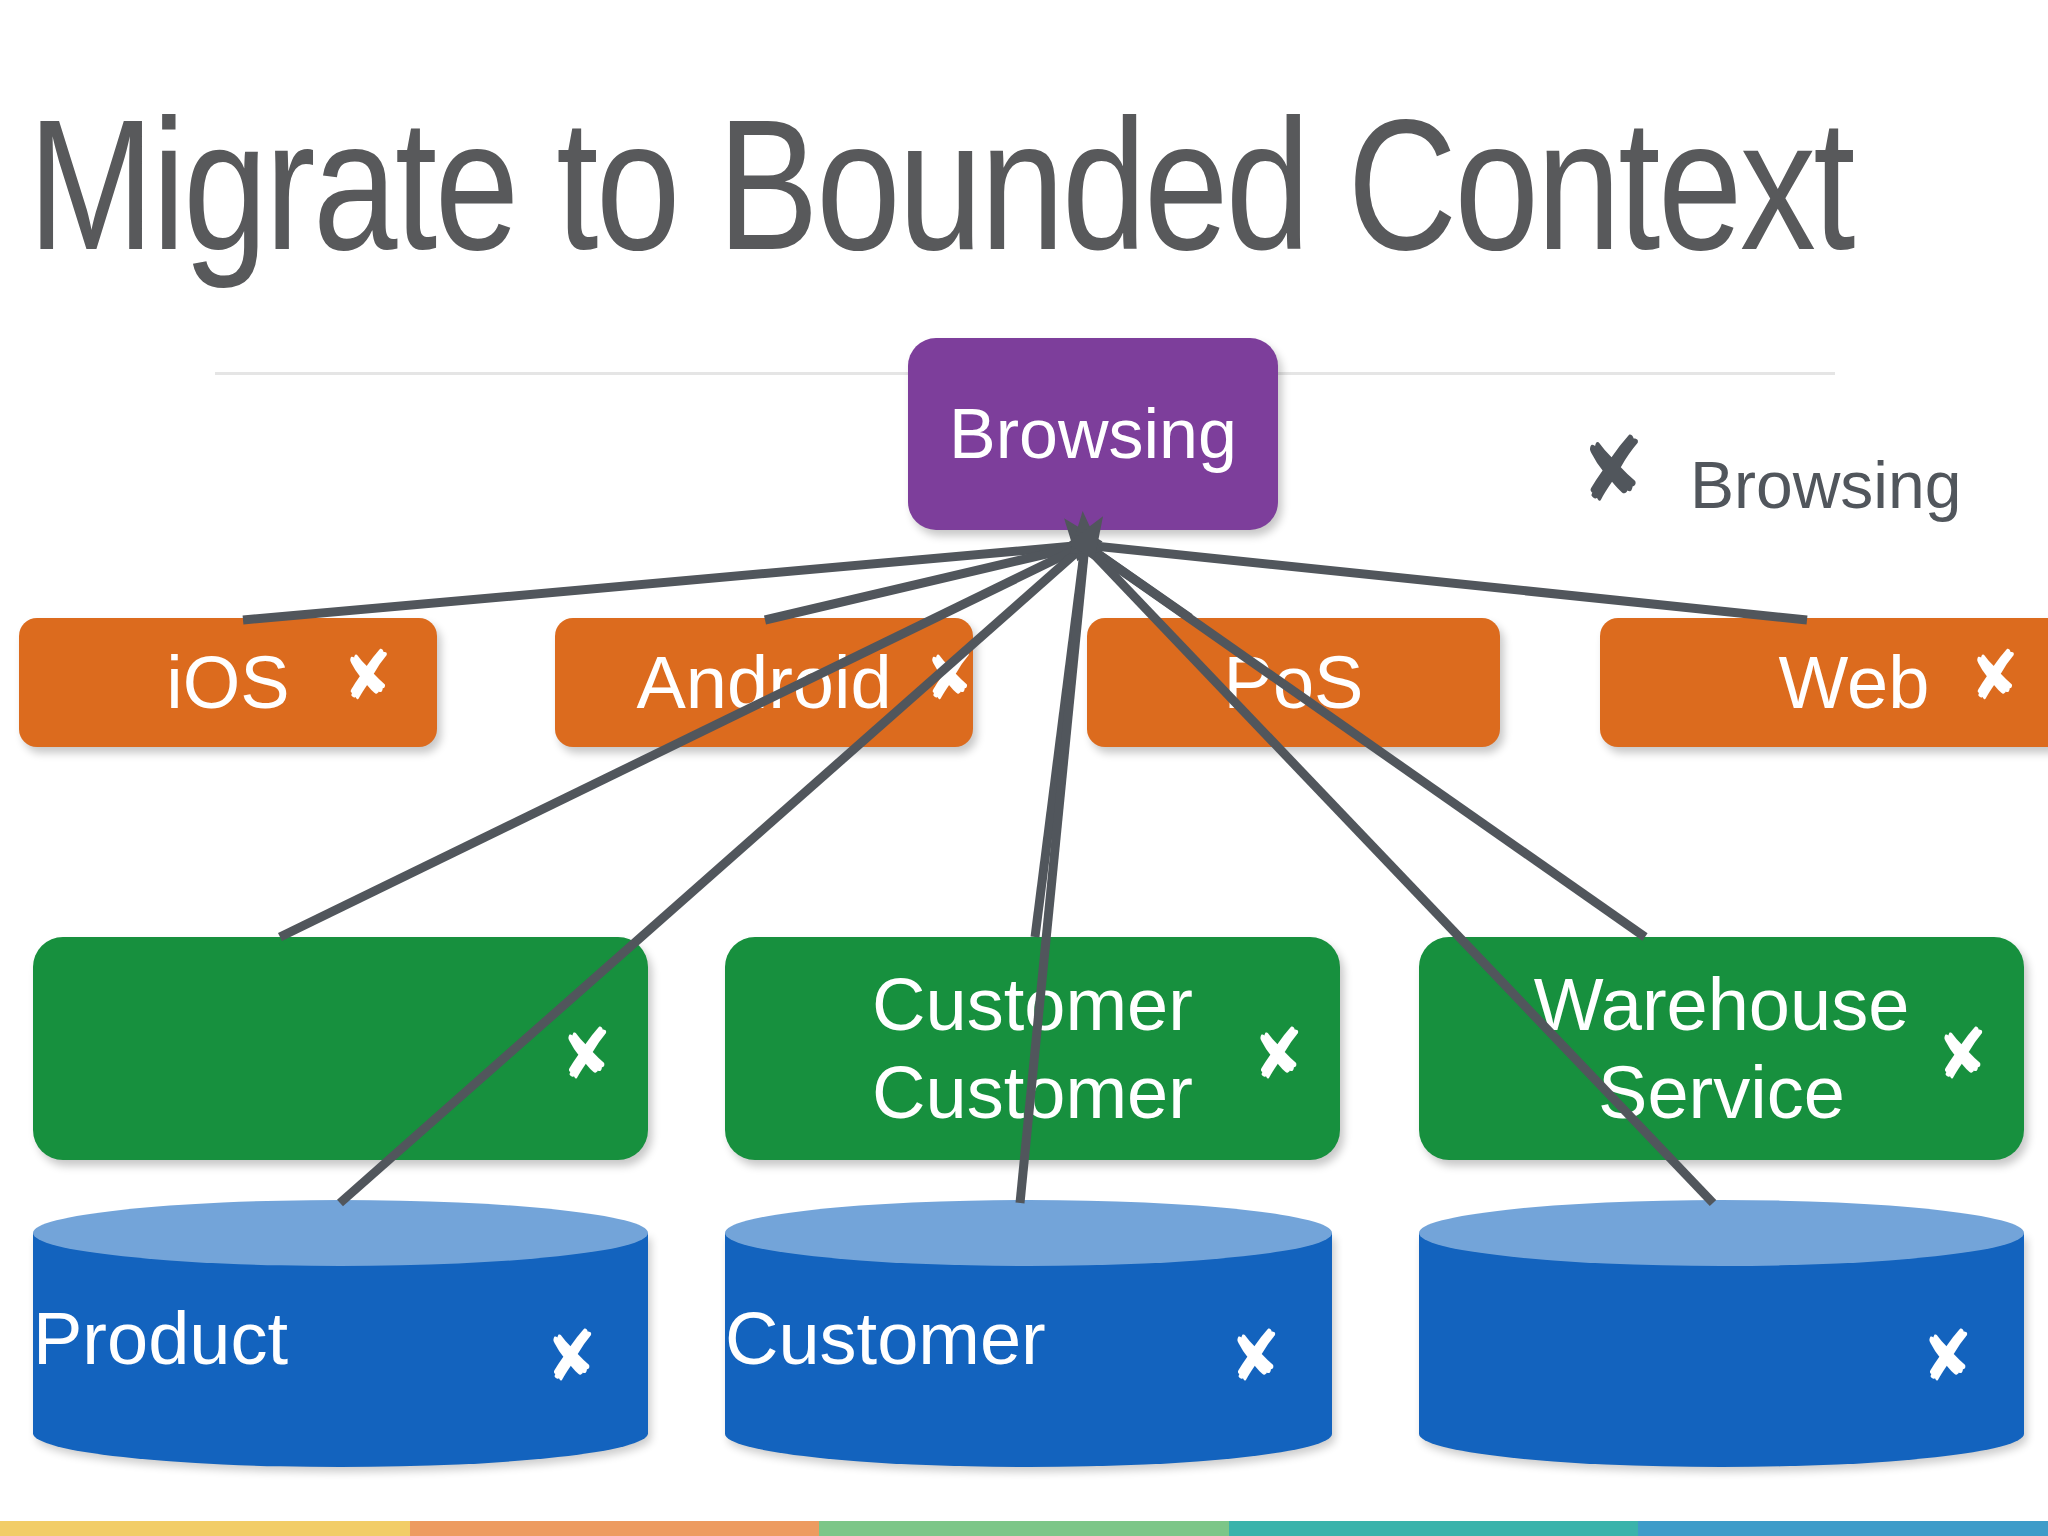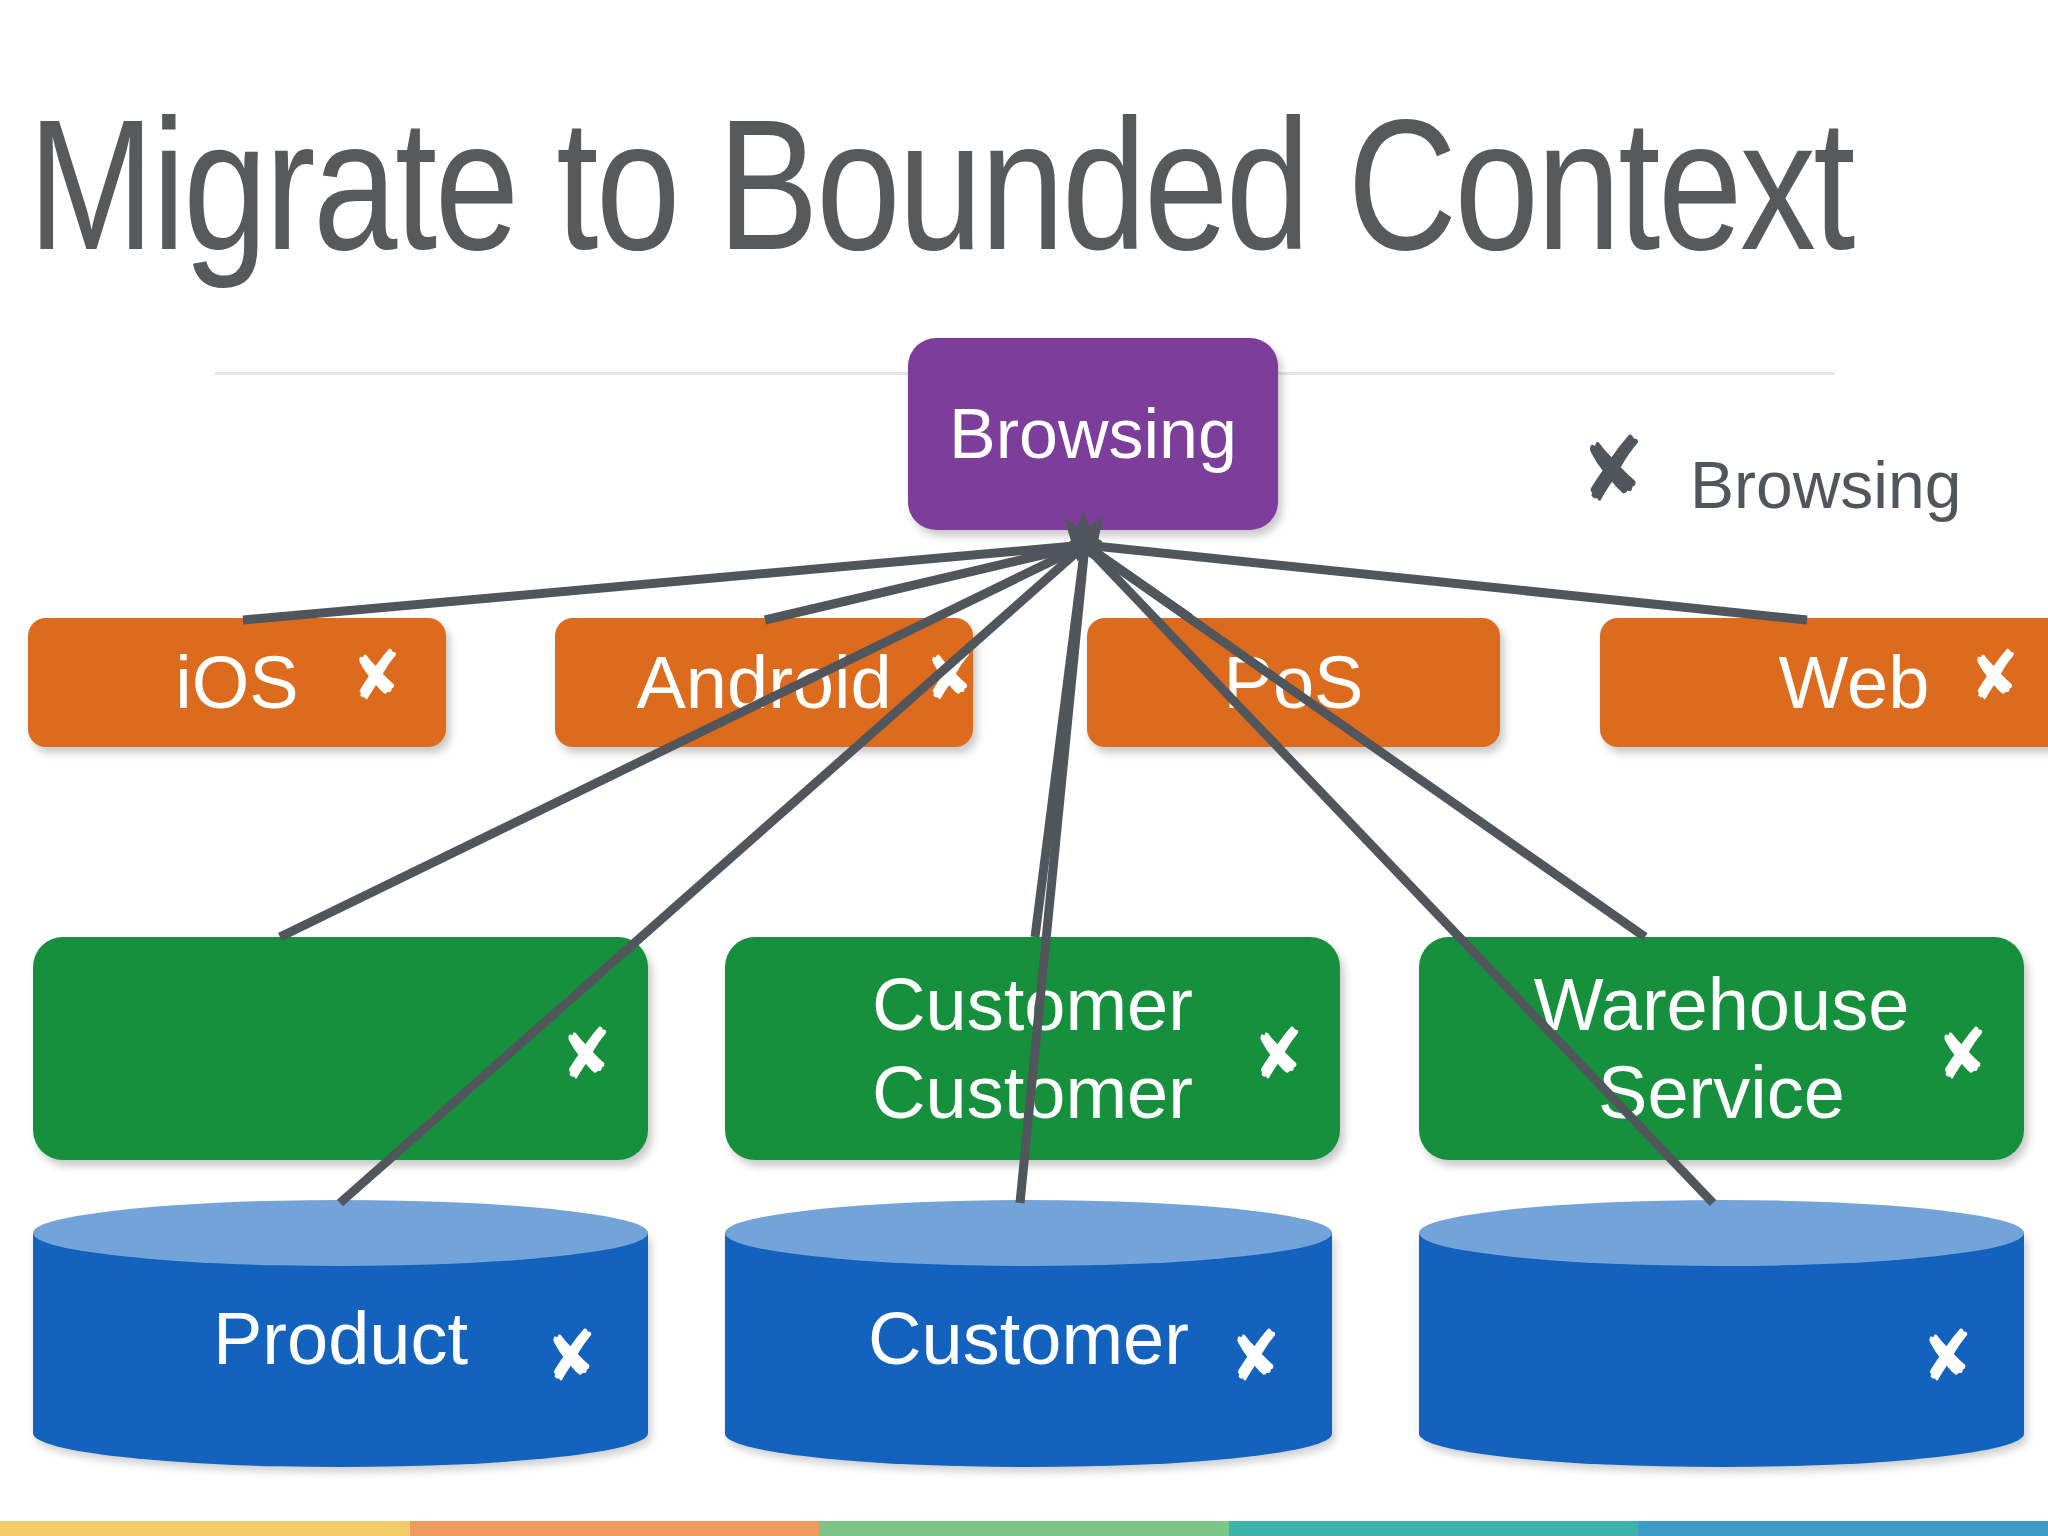--- a/index.html
+++ b/index.html
@@ -41,21 +41,21 @@
   .db-body{
     position:absolute;left:0;right:0;top:33px;bottom:0;
     background:var(--db-blue);
     border-radius:0 0 310px 310px / 0 0 34px 34px;
     box-shadow:3px 5px 8px rgba(0,0,0,0.2);
   }
   .db-top{
     position:absolute;left:0;right:0;top:0;height:66px;
     background:var(--db-blue-top);border-radius:50%;
   }
-  .db-label{position:absolute;top:96px;left:0;right:0;text-align:center;z-index:1;}
+  .db-label{position:absolute;top:96px;left:0;right:0;text-align:left;z-index:1;}
 
   
   .cross{
     position:absolute;color:#fff;font-weight:bold;
     font-family:"DejaVu Sans", sans-serif;
     transform:rotate(-7deg);z-index:1;
   }
   .cross-orange{font-size:64px;right:42px;top:50%;margin-top:-44px;}
   .cross-android{right:-4px;}
   .cross-green{font-size:66px;right:5.5%;top:56%;margin-top:-46px;}
@@ -92,21 +92,21 @@
 
   <div class="divider"></div>
 
   <div class="node purple" style="left:908px;top:338px;width:370px;height:192px;">
     <span class="label">Browsing</span>
   </div>
 
   <div class="legend-cross">✘</div>
   <div class="legend-label">Browsing</div>
 
-  <div class="node orange" style="left:28px;top:618px;width:418px;height:129px;">
+  <div class="node orange" style="left:19px;top:618px;width:418px;height:129px;">
     <span class="label">iOS</span>
     <span class="cross cross-orange">✘</span>
   </div>
   <div class="node orange" style="left:555px;top:618px;width:418px;height:129px;">
     <span class="label">Android</span>
     <span class="cross cross-orange cross-android">✘</span>
   </div>
   <div class="node orange" style="left:1087px;top:618px;width:413px;height:129px;">
     <span class="label">PoS</span>
   </div>

